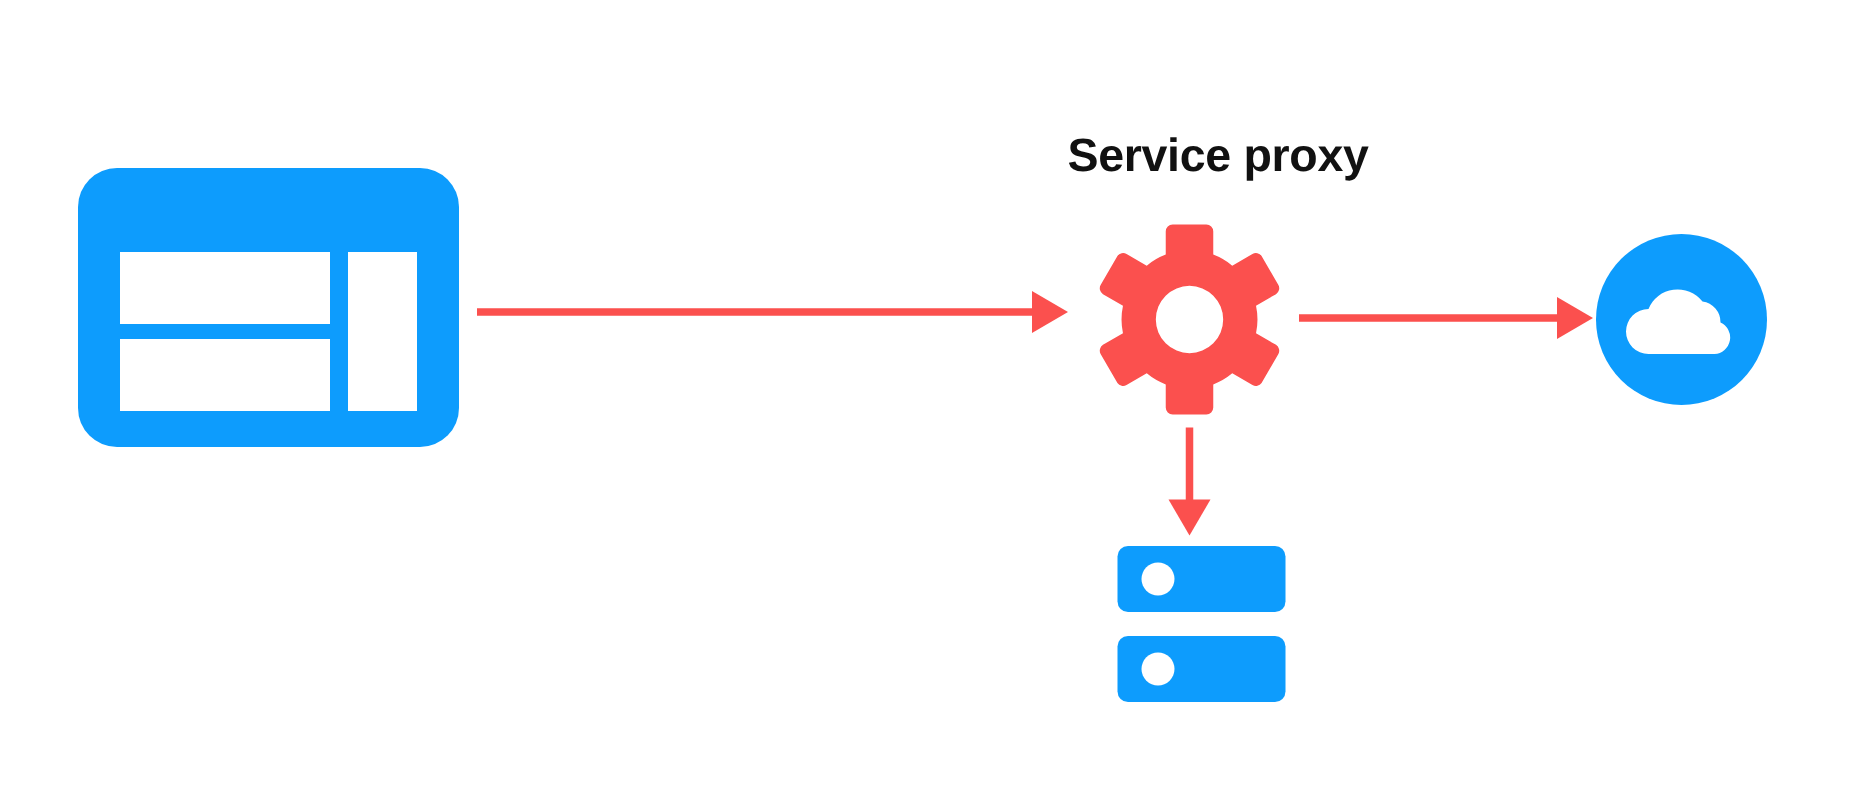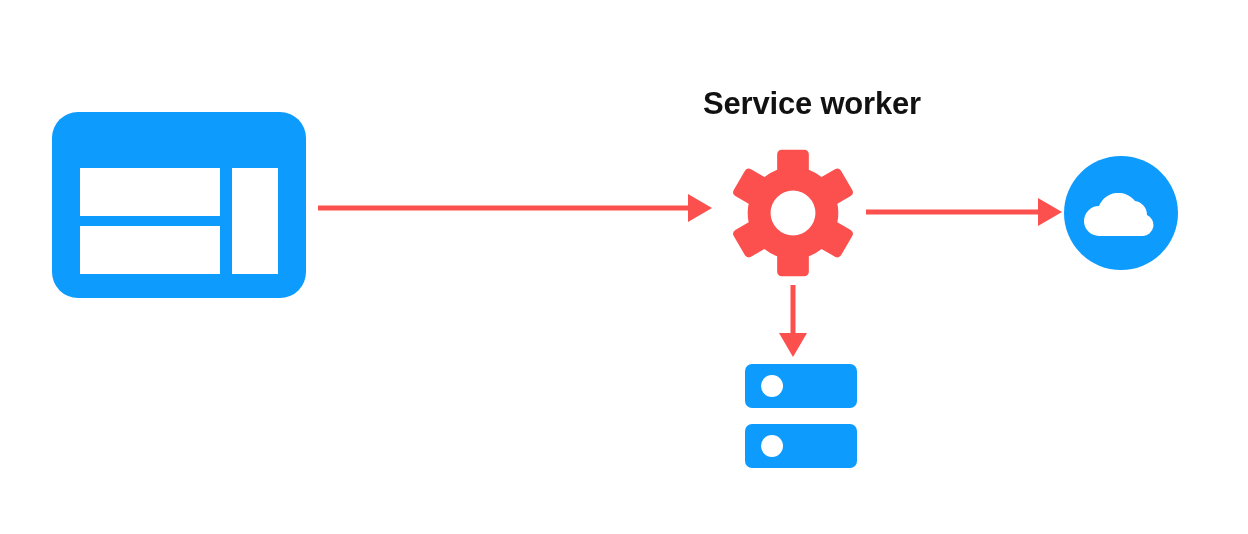--- a/index.html
+++ b/index.html
@@ -184,21 +184,21 @@
     <div class="pane pane-bottom"></div>
     <div class="pane pane-side"></div>
   </div>
 
   <div class="abs arrow-h" id="arrow-window-to-sw">
     <div class="shaft"></div>
     <div class="head"></div>
   </div>
 
 
-  <div class="abs label" id="sw-title">Service worker</div>
+  <div class="abs label" id="sw-title">Service proxy</div>
 
   <div class="abs" id="gear-icon">
     <svg viewBox="0 0 100 100" xmlns="http://www.w3.org/2000/svg" aria-hidden="true">
       <path fill="#fb504e" fill-rule="evenodd" d="
         M 41.5 2
         L 58.5 2
         A 3.5 3.5 0 0 1 62 5.5
         L 62 17.2
         A 34 34 0 0 1 71.6 22.8
         L 81.8 16.9

